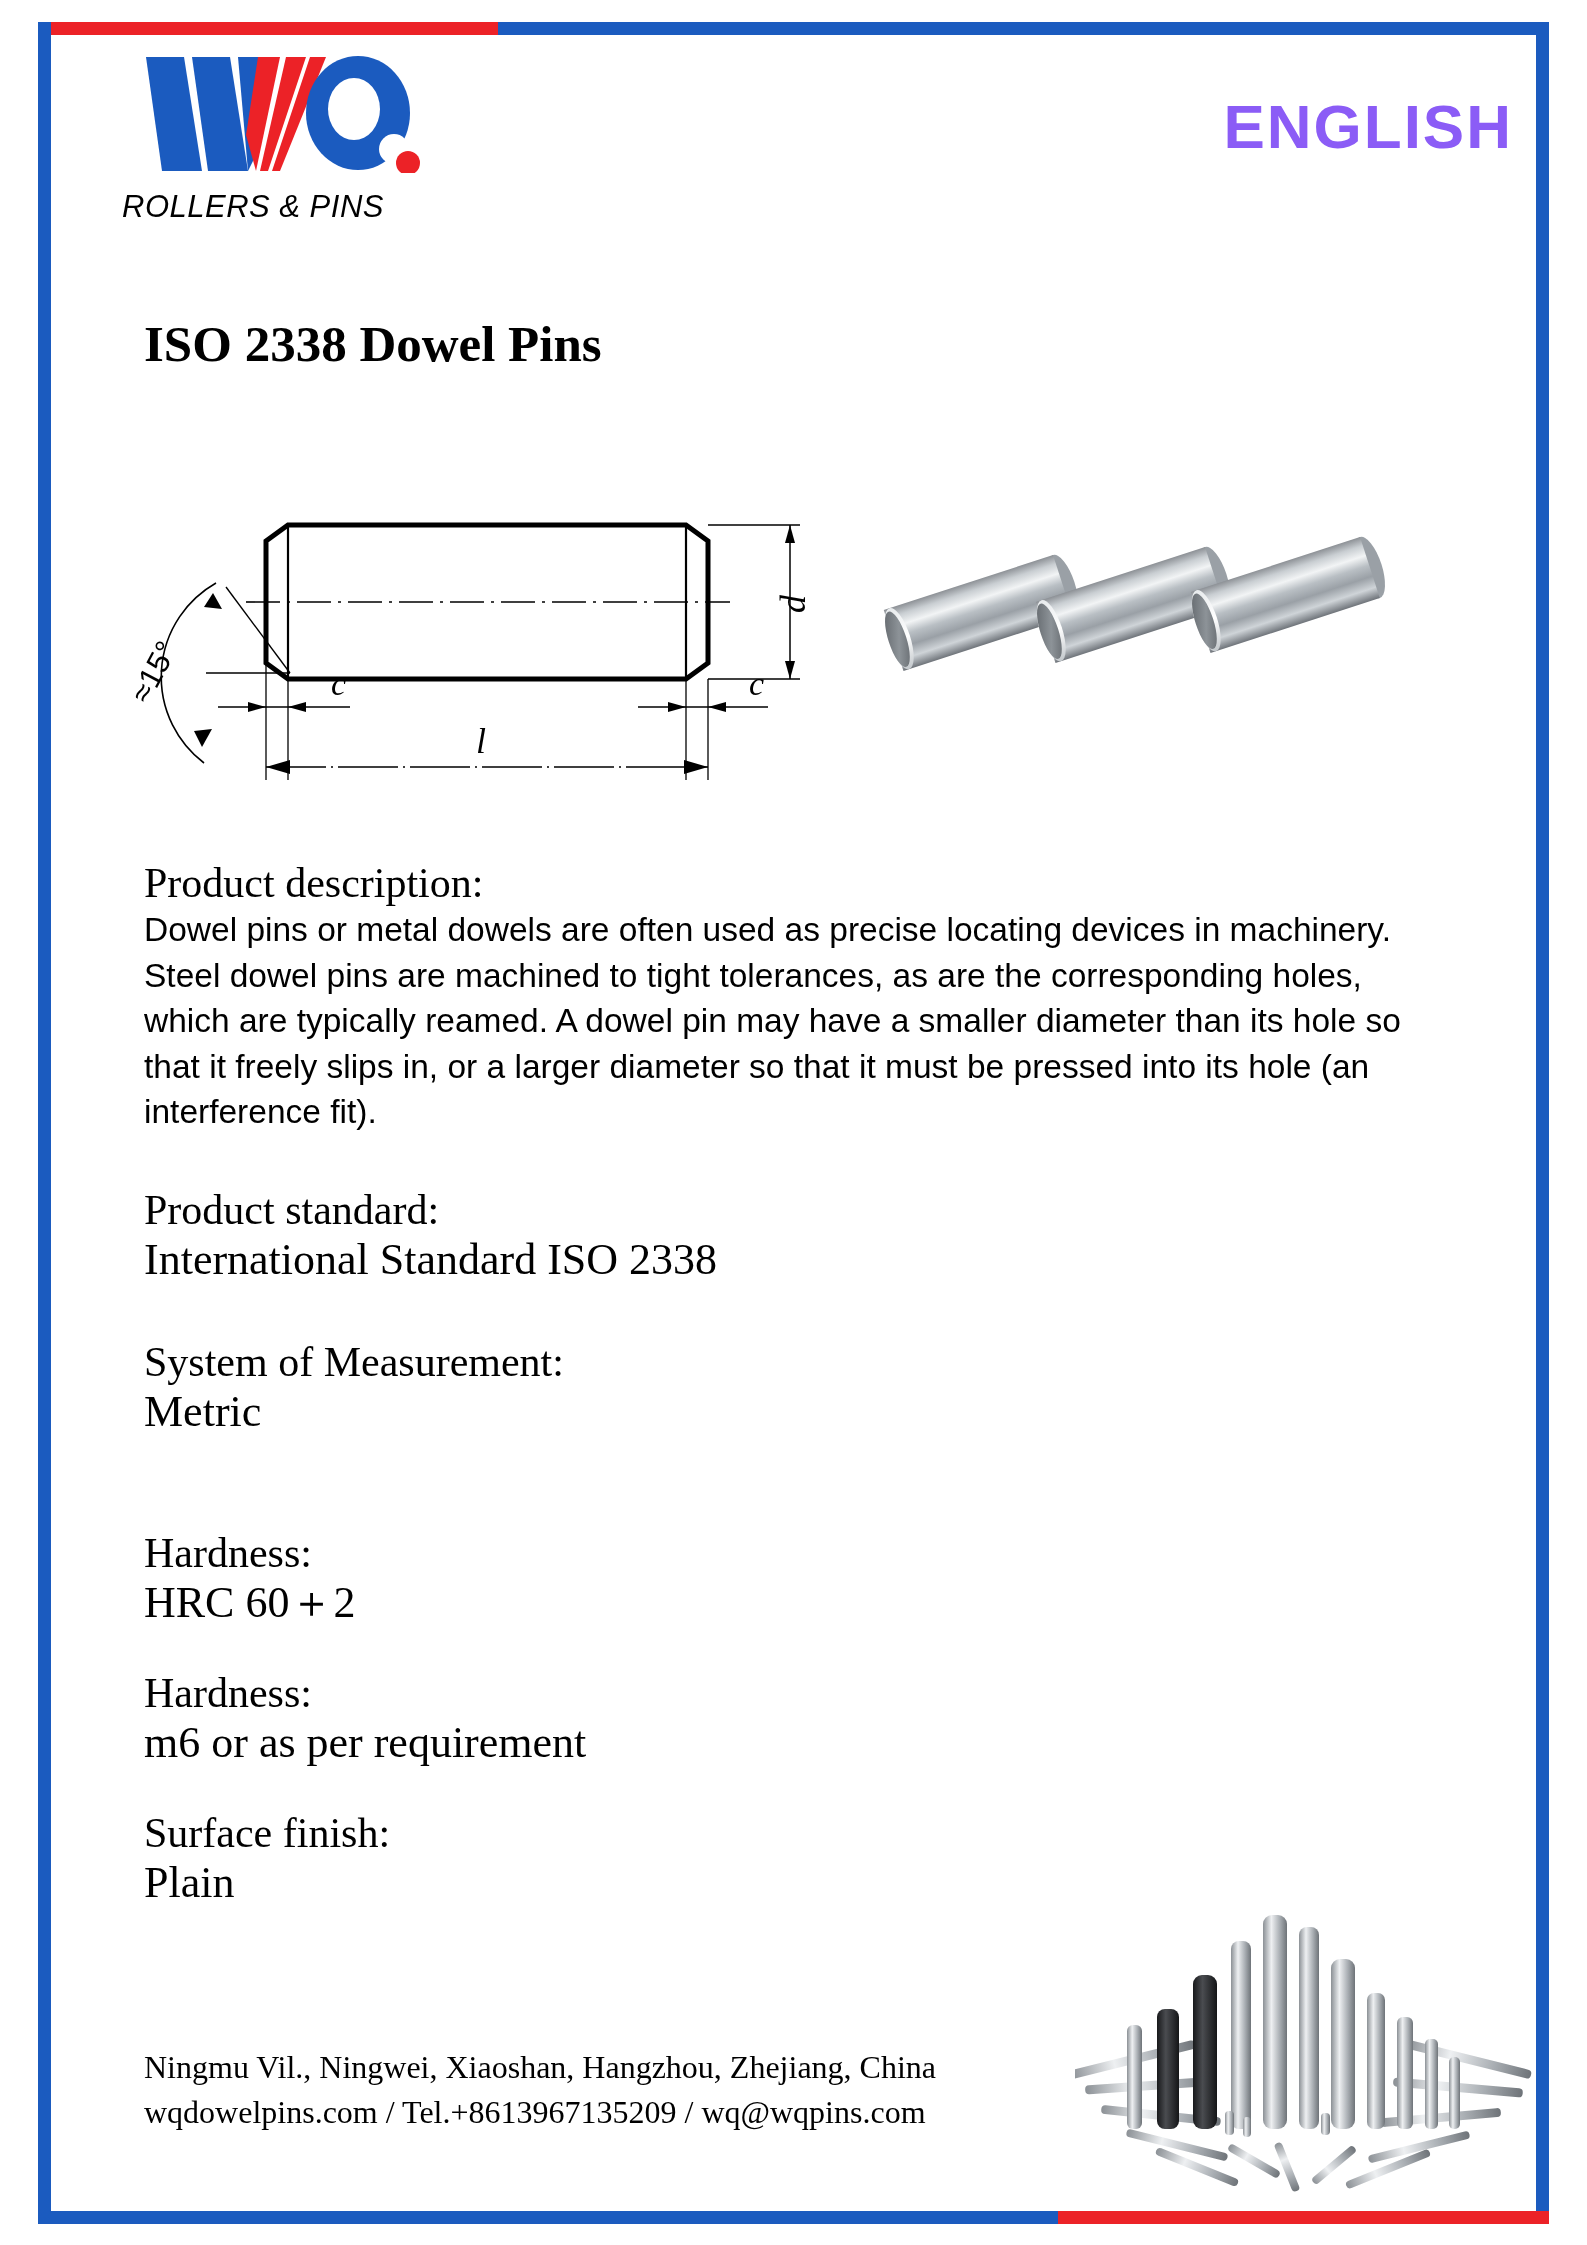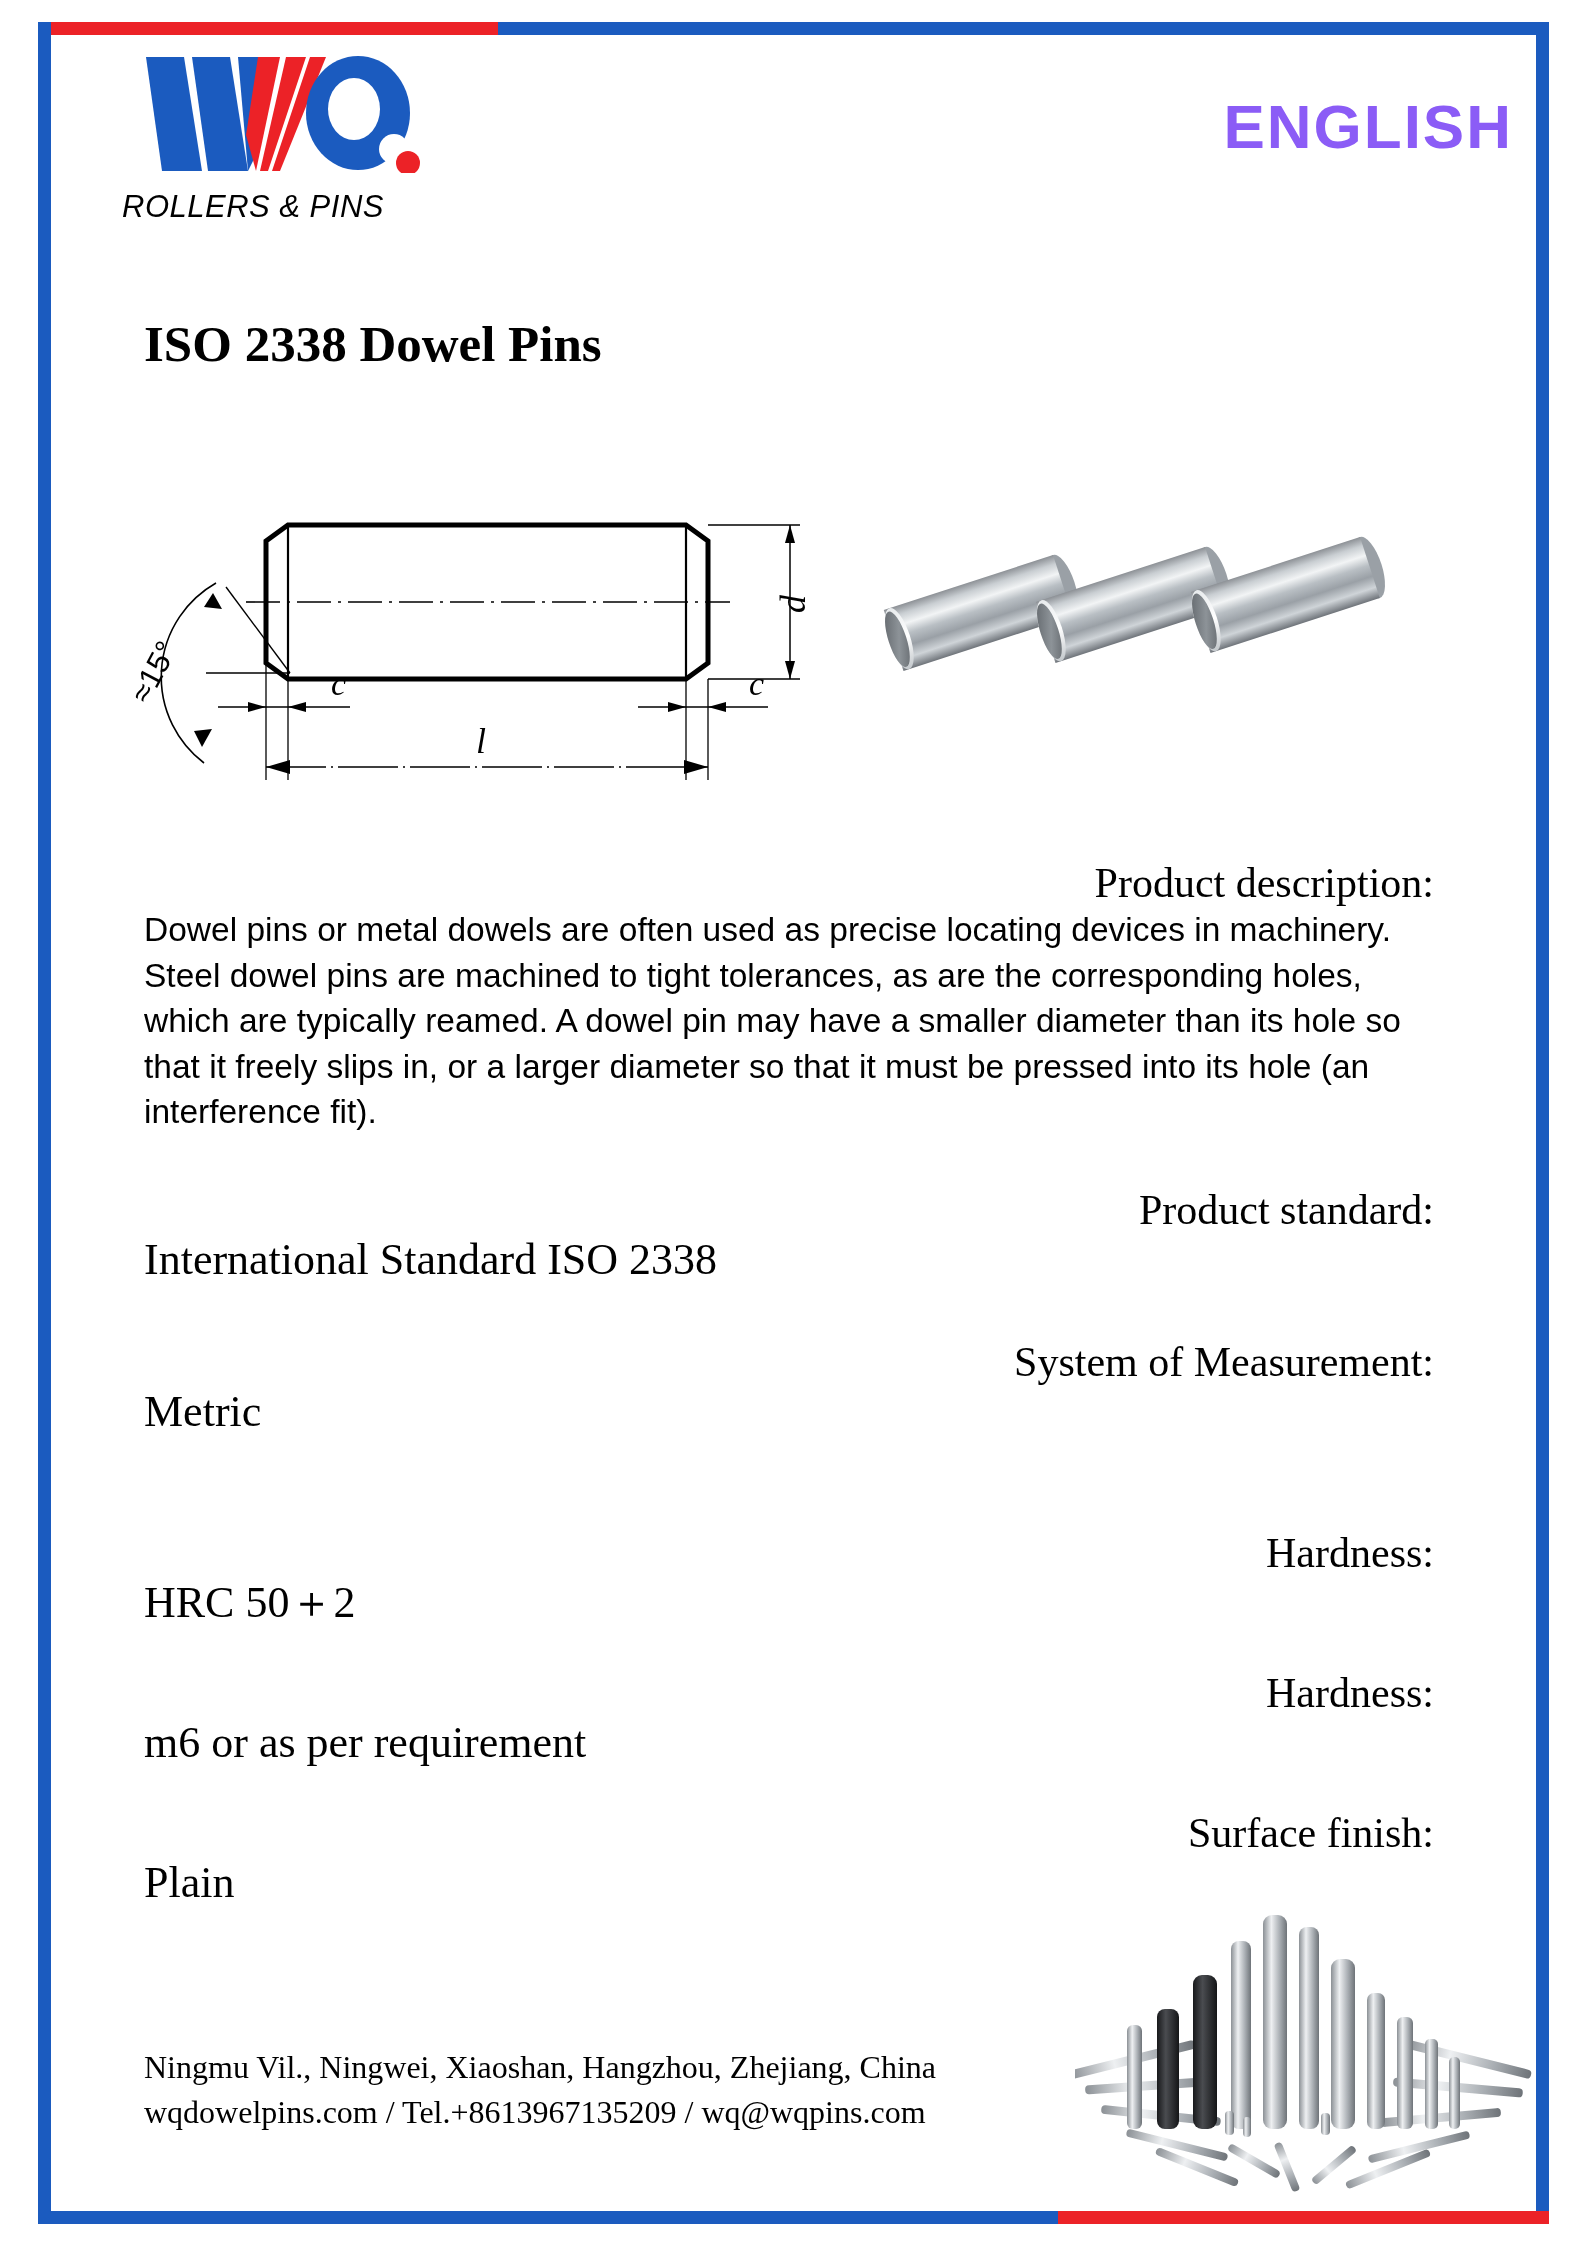--- a/index.html
+++ b/index.html
@@ -148,21 +148,20 @@
     top: 860px;
     width: 1290px;
   }
 
   .sec-head {
     font-family: "Liberation Serif", serif;
     font-size: 42px;
     line-height: 1.12;
     color: #000;
     white-space: nowrap;
-    text-align: right;
   }
   .sec-body-serif {
     font-family: "Liberation Serif", serif;
     font-size: 44px;
     line-height: 1.2;
     color: #000;
   }
   .desc-para {
     font-family: "Liberation Sans", sans-serif;
     font-size: 33.5px;
@@ -358,21 +357,21 @@
       <div class="sec-body-serif">Metric</div>
     </div>
 
     <div class="gap-lg"></div>
 
 
     <div class="gap-md"></div>
 
     <div class="blk">
       <div class="sec-head">Hardness:</div>
-      <div class="sec-body-serif">HRC 50＋2</div>
+      <div class="sec-body-serif">HRC 60＋2</div>
     </div>
 
     <div class="gap-md"></div>
 
     <div class="blk">
       <div class="sec-head">Hardness:</div>
       <div class="sec-body-serif">m6 or as per requirement</div>
     </div>
 
     <div class="gap-md"></div>

